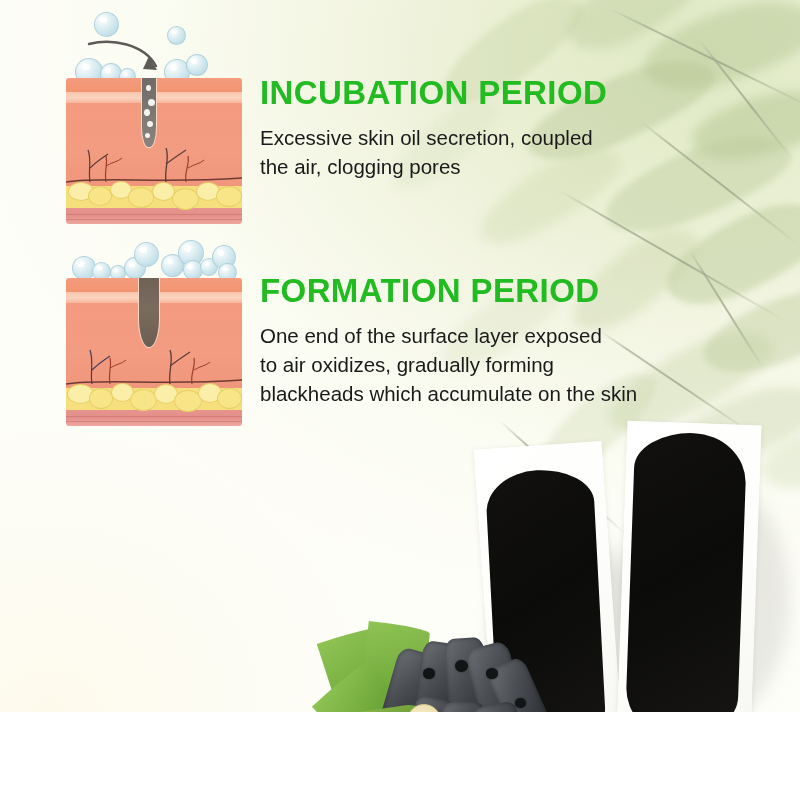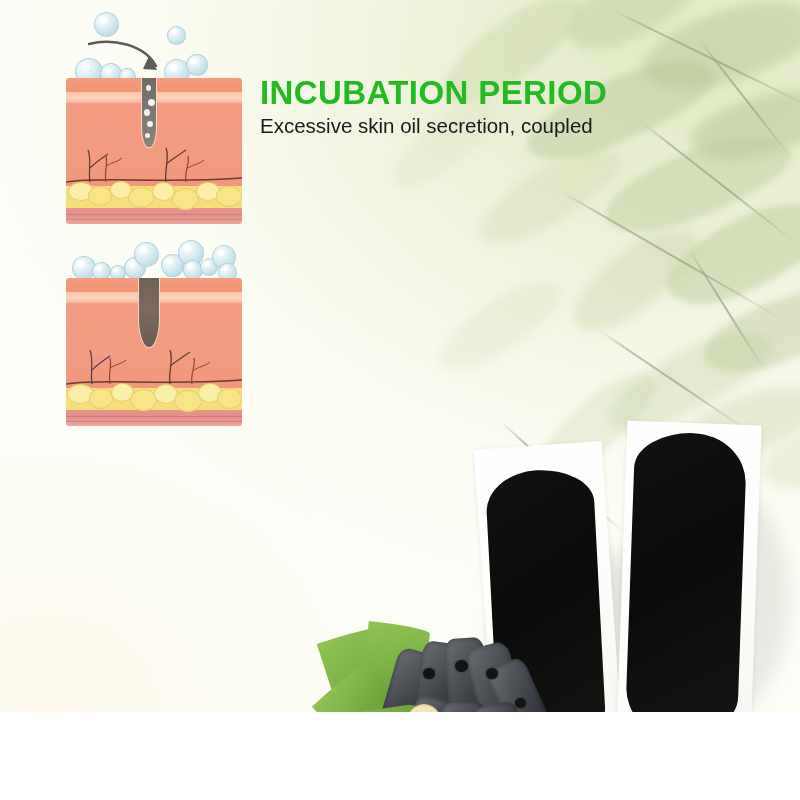--- a/index.html
+++ b/index.html
@@ -335,25 +335,34 @@
         <path d="M126,44 C124,34 130,26 128,18" fill="none" stroke="#a03c2d" stroke-width="1.2"></path>
         <path d="M128,30 C134,26 140,26 144,22" fill="none" stroke="#a03c2d" stroke-width="1"></path>
       </svg>
 
       <div class="plug" style="left:72px; top:-4px; width:22px; height:74px;"></div>
     </div>
   </div>
 
   <div class="text-col" style="left:260px; top:76px; width:430px;">
     <div class="heading">INCUBATION PERIOD</div>
-    <div class="body-text" style="">
+    <div class="body-text" style="margin-top:12px;">
       <div>Excessive skin oil secretion, coupled</div>
-    </div>
-  </div>
-
+      <div>the air, clogging pores</div>
+    </div>
+  </div>
+
+  <div class="text-col" style="left:260px; top:274px; width:460px;">
+    <div class="heading">FORMATION PERIOD</div>
+    <div class="body-text" style="margin-top:12px;">
+      <div>One end of the surface layer exposed</div>
+      <div>to air oxidizes, gradually forming</div>
+      <div>blackheads which accumulate on the skin</div>
+    </div>
+  </div>
 
   <div style="position:absolute; left:470px; top:415px; width:340px; height:385px;">
 
     <div class="photo-shadow" style="left:20px; top:120px; width:160px; height:230px;"></div>
     <div class="photo-shadow" style="left:150px; top:60px; width:170px; height:250px;"></div>
 
     <div class="backing-sheet" style="left:14px; top:30px; width:128px; height:300px; transform:rotate(-4deg);"></div>
     <div class="strip strip-a" style="left:22px; top:55px; width:108px; height:285px; transform:rotate(-3deg);"></div>
 
     <div class="backing-sheet" style="left:152px; top:8px; width:134px; height:318px; transform:rotate(2deg);"></div>

